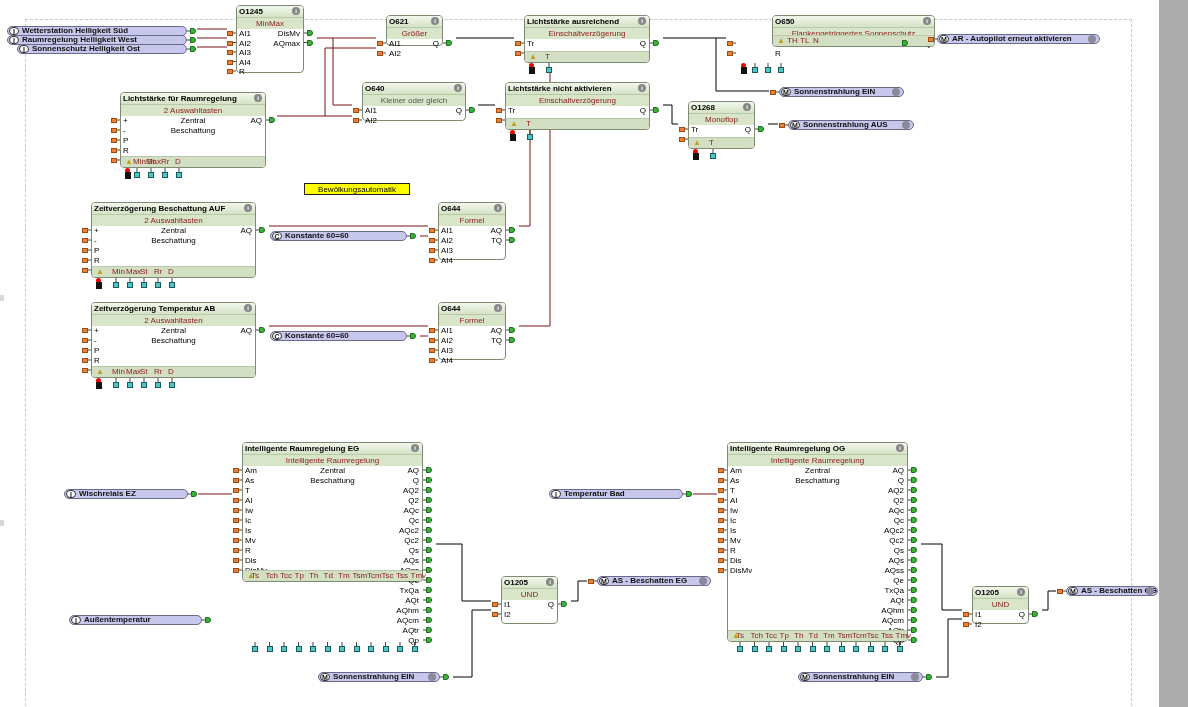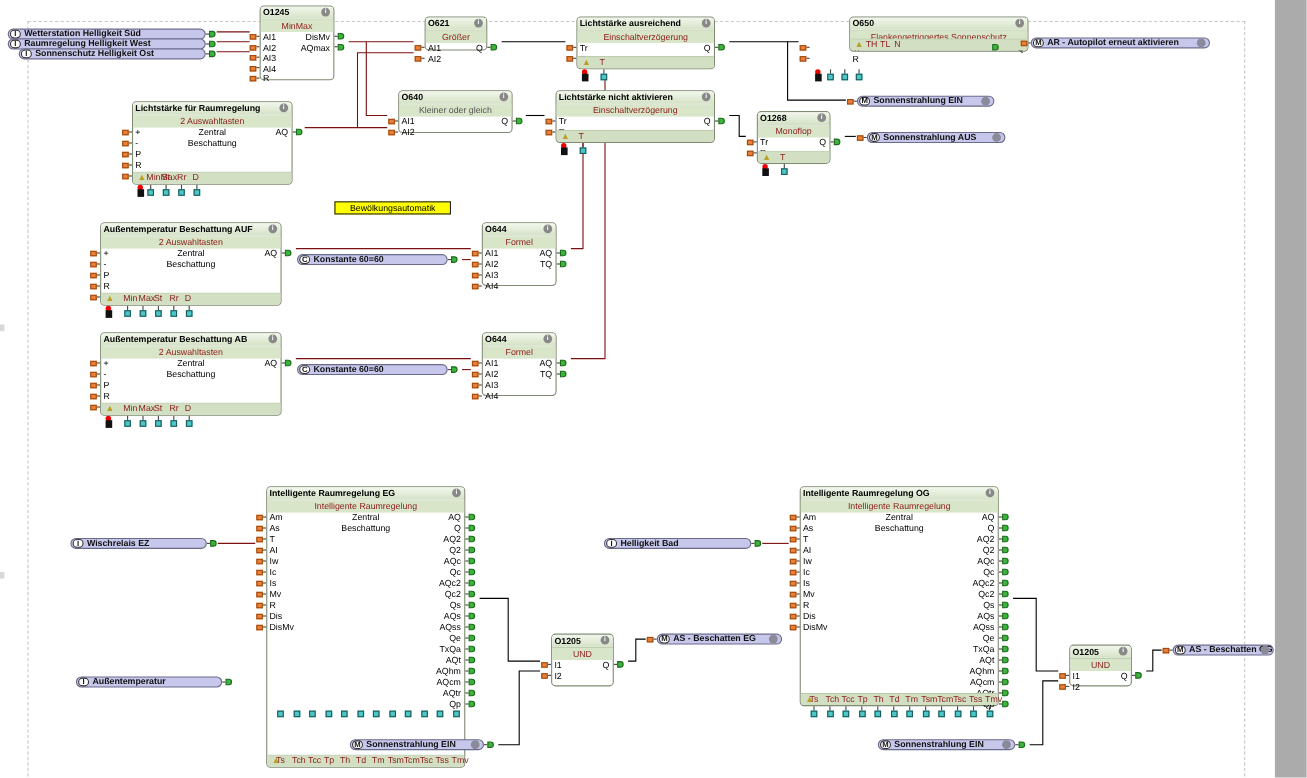--- a/index.html
+++ b/index.html
@@ -403,21 +403,21 @@
     <div class="cin" style="left:111px;top:158px;"></div>
     <div class="cout" style="left:269px;top:117px;"></div>
     <div class="cbot-red" style="left:125px;top:168px;"></div>
     <div class="cbot-blk" style="left:125px;top:172px;"></div>
     <div class="cbot" style="left:134px;top:172px;"></div>
     <div class="cbot" style="left:148px;top:172px;"></div>
     <div class="cbot" style="left:162px;top:172px;"></div>
     <div class="cbot" style="left:176px;top:172px;"></div>
     <div class="note" style="left:304px;top:145px;width:106px;height:12px;margin-top:38px;">Bewölkungsautomatik</div>
     <div class="blk" style="left:91px;top:202px;width:165px;height:76px;">
-      <div class="hd"><span>Außentemperatur Beschattung AUF</span><span class="info">i</span></div>
+      <div class="hd"><span>Zeitverzögerung Beschattung AUF</span><span class="info">i</span></div>
       <div class="sub">2 Auswahltasten</div>
       <div class="body-txt" style="left:0;right:0;top:23px;">Zentral</div>
       <div class="body-txt" style="left:0;right:0;top:33px;">Beschattung</div>
       <div class="pin-l" style="top:23px;">+</div>
       <div class="pin-l" style="top:33px;">-</div>
       <div class="pin-l" style="top:43px;">P</div>
       <div class="pin-l" style="top:53px;">R</div>
       <div class="pin-l" style="top:63px;">Dis</div>
       <div class="pin-r" style="top:23px;">AQ</div>
       <div class="foot">
@@ -454,21 +454,21 @@
       <div class="pin-r" style="top:23px;">AQ</div>
       <div class="pin-r" style="top:33px;">TQ</div>
     </div>
     <div class="cin" style="left:429px;top:228px;"></div>
     <div class="cin" style="left:429px;top:238px;"></div>
     <div class="cin" style="left:429px;top:248px;"></div>
     <div class="cin" style="left:429px;top:258px;"></div>
     <div class="cout" style="left:509px;top:227px;"></div>
     <div class="cout" style="left:509px;top:237px;"></div>
     <div class="blk" style="left:91px;top:302px;width:165px;height:76px;">
-      <div class="hd"><span>Außentemperatur Beschattung AB</span><span class="info">i</span></div>
+      <div class="hd"><span>Zeitverzögerung Temperatur AB</span><span class="info">i</span></div>
       <div class="sub">2 Auswahltasten</div>
       <div class="body-txt" style="left:0;right:0;top:23px;">Zentral</div>
       <div class="body-txt" style="left:0;right:0;top:33px;">Beschattung</div>
       <div class="pin-l" style="top:23px;">+</div>
       <div class="pin-l" style="top:33px;">-</div>
       <div class="pin-l" style="top:43px;">P</div>
       <div class="pin-l" style="top:53px;">R</div>
       <div class="pin-l" style="top:63px;">Dis</div>
       <div class="pin-r" style="top:23px;">AQ</div>
       <div class="foot">
@@ -508,23 +508,23 @@
     <div class="cin" style="left:429px;top:328px;"></div>
     <div class="cin" style="left:429px;top:338px;"></div>
     <div class="cin" style="left:429px;top:348px;"></div>
     <div class="cin" style="left:429px;top:358px;"></div>
     <div class="cout" style="left:509px;top:327px;"></div>
     <div class="cout" style="left:509px;top:337px;"></div>
     <div class="pill" style="left:64px;top:489px;width:124px;"><span class="badge">I</span><span>Wischrelais EZ</span></div>
     <div class="cout" style="left:191px;top:491px;"></div>
     <div class="pill" style="left:69px;top:615px;width:133px;"><span class="badge">I</span><span>Außentemperatur</span></div>
     <div class="cout" style="left:205px;top:617px;"></div>
-    <div class="pill" style="left:549px;top:489px;width:134px;"><span class="badge">I</span><span>Helligkeit Bad</span></div>
+    <div class="pill" style="left:549px;top:489px;width:134px;"><span class="badge">I</span><span>Temperatur Bad</span></div>
     <div class="cout" style="left:686px;top:491px;"></div>
-    <div class="blk" style="left:242px;top:442px;width:181px;height:256px;">
+    <div class="blk" style="left:242px;top:442px;width:181px;height:140px;">
       <div class="hd"><span>Intelligente Raumregelung EG</span><span class="info">i</span></div>
       <div class="sub">Intelligente Raumregelung</div>
       <div class="body-txt" style="left:0;right:0;top:23px;">Zentral</div>
       <div class="body-txt" style="left:0;right:0;top:33px;">Beschattung</div>
       <div class="pin-l" style="top:23px;">Am</div>
       <div class="pin-l" style="top:33px;">As</div>
       <div class="pin-l" style="top:43px;">T</div>
       <div class="pin-l" style="top:53px;">AI</div>
       <div class="pin-l" style="top:63px;">Iw</div>
       <div class="pin-l" style="top:73px;">Ic</div>

